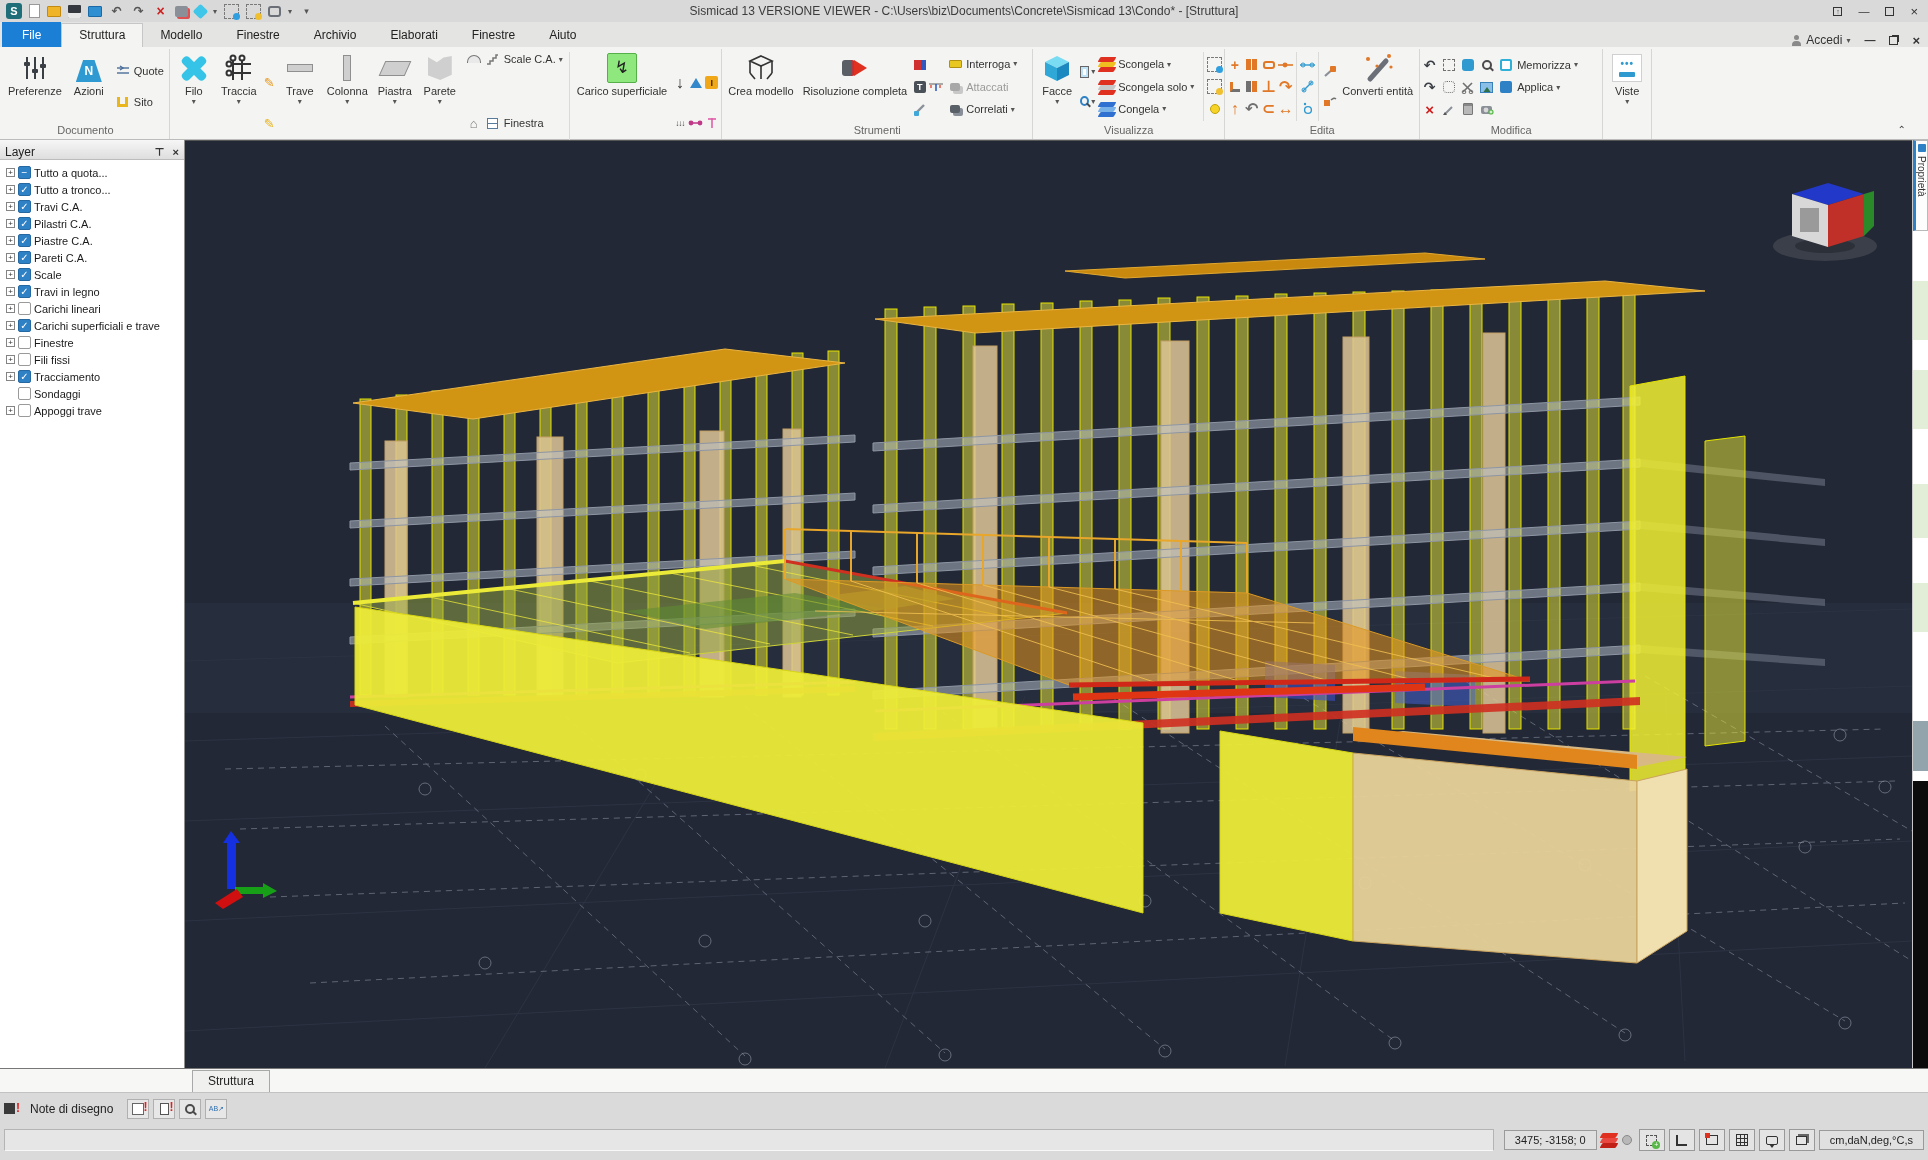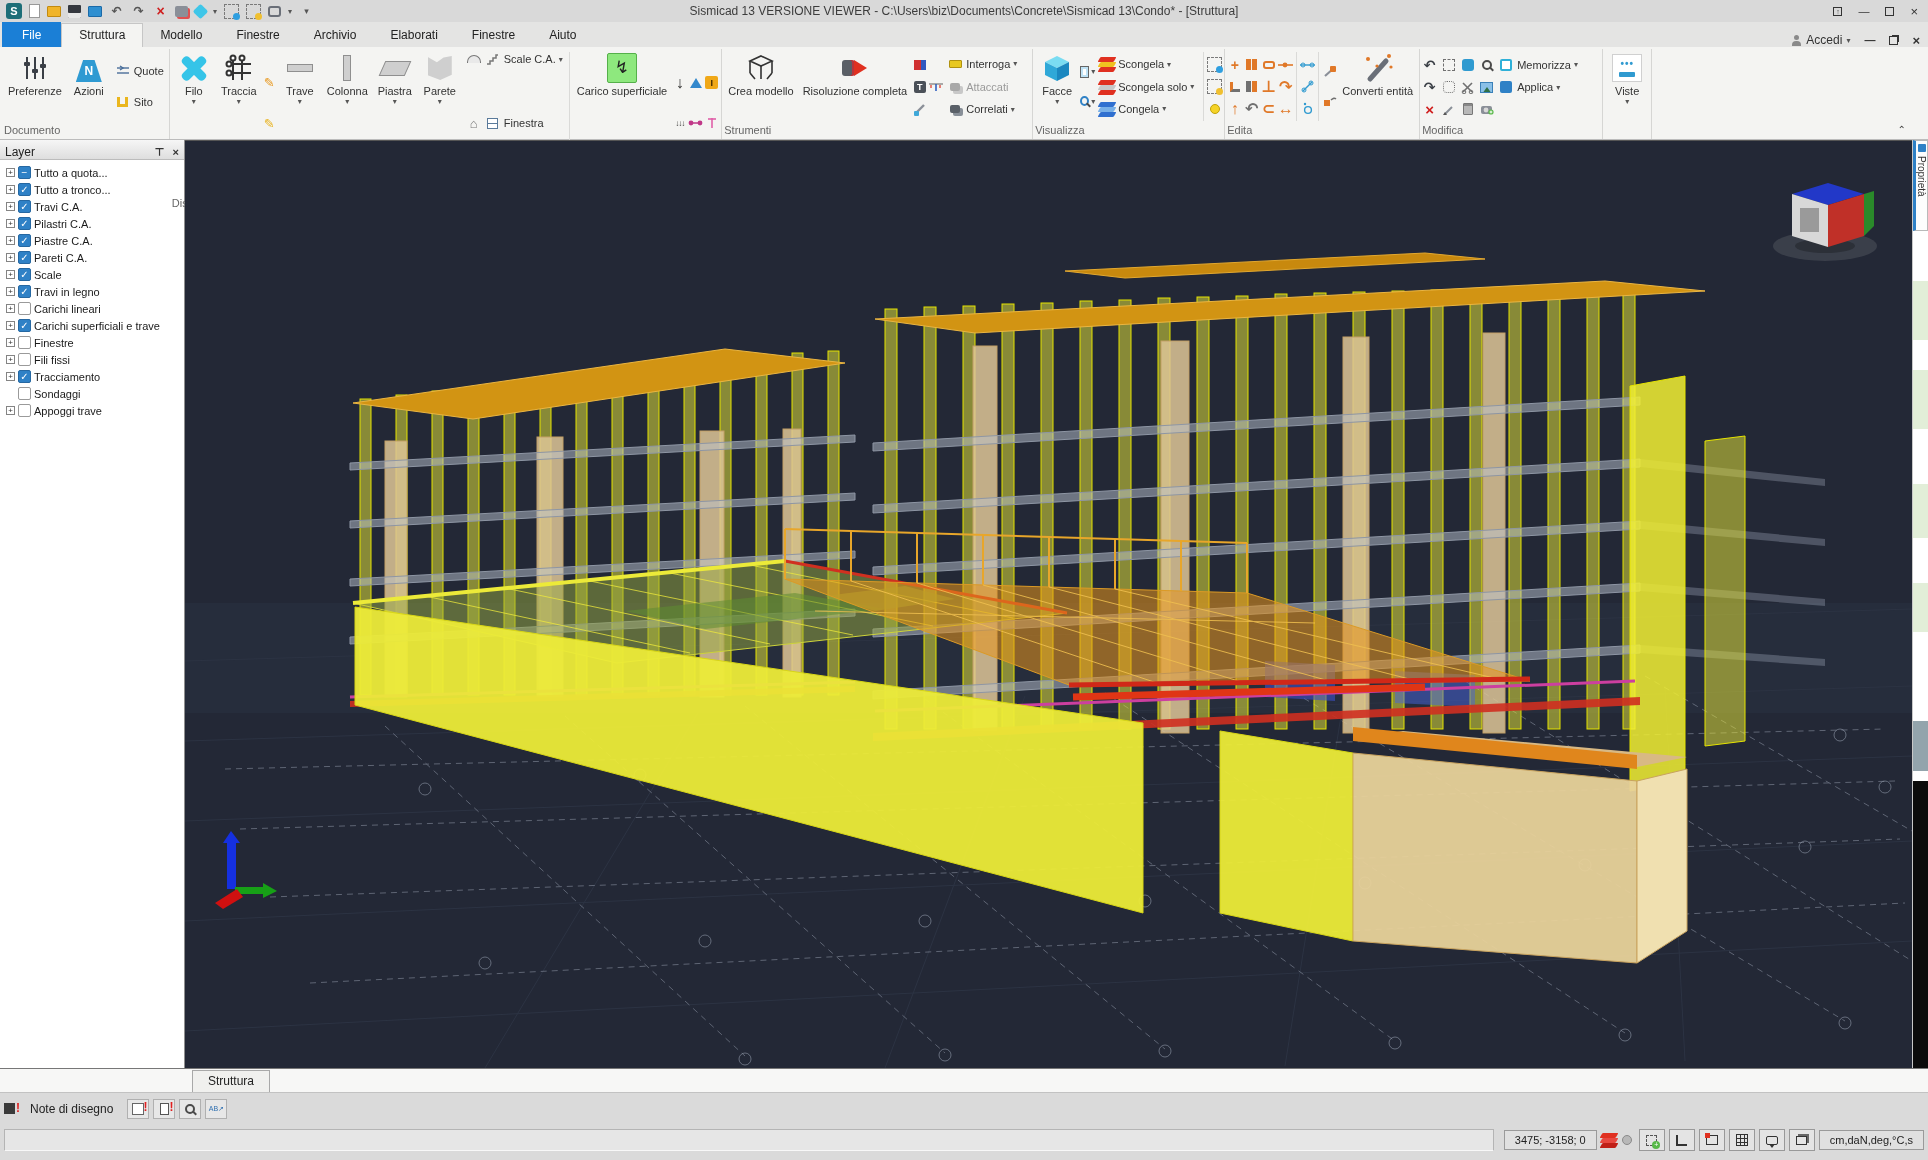--- a/index.html
+++ b/index.html
@@ -23,21 +23,21 @@
   .tr-right { margin-left:auto; display:flex; align-items:center; gap:14px; padding-right:8px; font-size:12px; color:#333;}
   .person { width:11px; height:11px; position:relative; }
   .person:before { content:""; position:absolute; left:3px; top:0; width:5px; height:5px; border-radius:50%; background:#8a8a8a;}
   .person:after { content:""; position:absolute; left:1px; top:6px; width:9px; height:5px; border-radius:4px 4px 0 0; background:#8a8a8a;}
   .caret { font-size:8px; color:#555; }
 
   
   .ribbon { height:93px; background:#f4f4f2; border-bottom:1px solid #bcbcbc; display:flex; padding:2px 0 0 2px; position:relative; }
   .rgroup { display:flex; flex-direction:column; border-right:1px solid #d6d6d4; padding:0 2px; }
   .rcontent { flex:1; display:flex; align-items:stretch; gap:1px; }
-  .rlabel { height:15px; text-align:left; font-size:11px; color:#666; }
+  .rlabel { height:15px; text-align:center; font-size:11px; color:#666; }
   .lbtn { display:flex; flex-direction:column; align-items:center; padding:3px 4px 1px; font-size:11px; color:#333; text-align:center; line-height:1.05; border-radius:2px; min-width:44px;}
   .lbtn .cap { margin-top:2px; }
   .crt { font-size:8px; color:#555; line-height:7px; }
   .scol { display:flex; flex-direction:column; justify-content:space-evenly; padding:1px 0; }
   .sbtn { display:flex; align-items:center; gap:3px; font-size:11px; color:#333; padding:1px 3px; }
   .sbtn.dis { color:#9a9a9a; }
   .vdiv { width:1px; background:#dadad8; margin:3px 2px; }
   .chev { position:absolute; right:22px; bottom:4px; font-size:10px; color:#444; }
 
   .i16 { width:16px; height:16px; display:flex; align-items:center; justify-content:center; }

